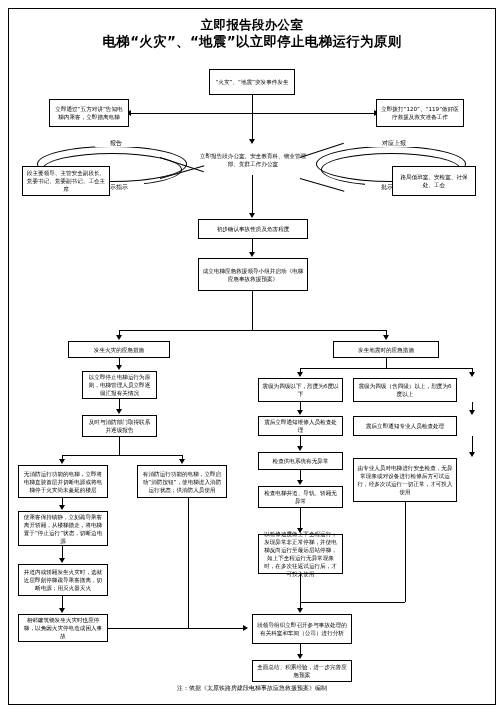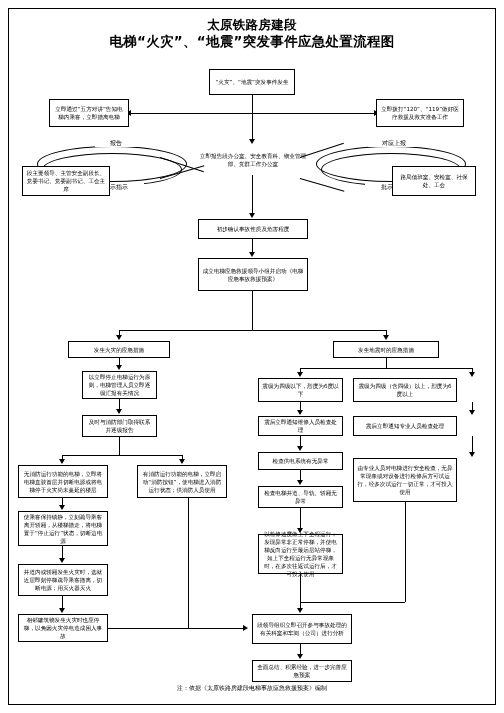--- a/index.html
+++ b/index.html
@@ -61,22 +61,22 @@
   }
 </style>
 </head>
 <body>
 
 <div id="canvas">
 
   <div class="frame"></div>
 
   <div class="title">
-    <div>太原铁路房建段</div>
-    <div class="l2">电梯“火灾”、“地震”突发事件应急处置流程图</div>
+    <div>立即报告段办公室</div>
+    <div class="l2">电梯“火灾”、“地震”以立即停止电梯运行为原则</div>
   </div>
 
   <div class="box" style="left:209px;top:69px;width:86px;height:26px;">“火灾”、“地震”突发事件发生</div>
   <div class="ln v" style="left:252px;top:95px;height:47px;"></div>
 
   <div class="ln h" style="left:128px;top:113px;width:249px;"></div>
   <div class="ln v" style="left:128px;top:113px;height:1px;"></div>
   <div class="ln v" style="left:377px;top:113px;height:1px;"></div>
   <div class="arw left" style="left:126px;top:110px;"></div>
   <div class="arw right" style="left:374px;top:110px;"></div>

